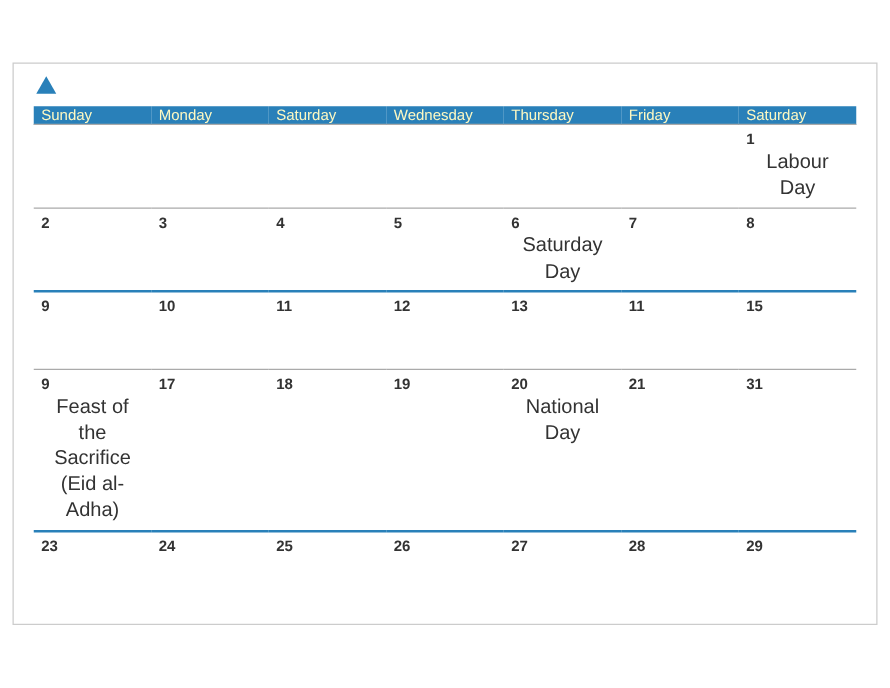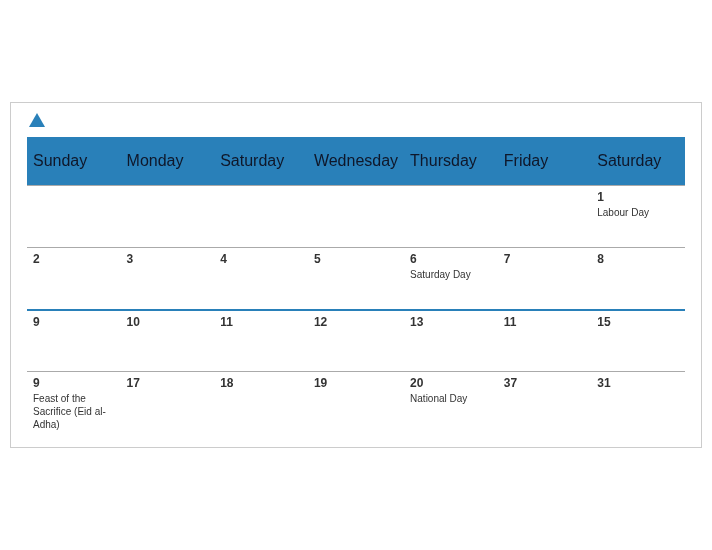--- a/index.html
+++ b/index.html
@@ -62,24 +62,24 @@
       text-align: right;
     }
     .calendar-table {
       width: 100%;
       border-collapse: collapse;
     }
     .calendar-table thead tr {
       background: #2980b9;
     }
     .calendar-table thead th {
-      color: #0f172a;
-      font-size: 16px;
+      color: #fef9c3;
+      font-size: 12px;
       font-weight: normal;
-      padding: 15px 6px;
+      padding: 0 6px;
       text-align: left;
       border: none;
     }
     .calendar-table tbody tr {
       border-top: 1px solid #aaa;
     }
     .calendar-table tbody td {
       vertical-align: top;
       padding: 4px 6px;
       font-size: 12px;
@@ -87,25 +87,26 @@
       height: 62px;
       width: 14.28%;
     }
     .day-number {
       font-size: 12px;
       font-weight: bold;
       color: #333;
       display: block;
     }
     .holiday-name {
-      font-size: 10px;
+      font-size: 16px;
       color: #333;
       margin-top: 2px;
       display: block;
       line-height: 1.3;
+      text-align: center;
     }
     .last-row td {
       height: 50px;
     }
     
     .week-blue-border td:first-child {
       border-top: 2px solid #2980b9 !important;
     }
     .week-blue-border td {
       border-top: 2px solid #2980b9 !important;
@@ -211,21 +212,44 @@
             <span class="day-number">18</span>
           </td>
           <td>
             <span class="day-number">19</span>
           </td>
           <td>
             <span class="day-number">20</span>
             <span class="holiday-name">National Day</span>
           </td>
           <td>
-            <span class="day-number">37</span>
+            <span class="day-number">21</span>
           </td>
           <td>
             <span class="day-number">31</span>
+          </td>
+        </tr>
+        <tr class="week-blue-border">
+          <td>
+            <span class="day-number">23</span>
+          </td>
+          <td>
+            <span class="day-number">24</span>
+          </td>
+          <td>
+            <span class="day-number">25</span>
+          </td>
+          <td>
+            <span class="day-number">26</span>
+          </td>
+          <td>
+            <span class="day-number">27</span>
+          </td>
+          <td>
+            <span class="day-number">28</span>
+          </td>
+          <td>
+            <span class="day-number">29</span>
           </td>
         </tr>
       </tbody>
   </table>
 </div>
 
 </body></html>

